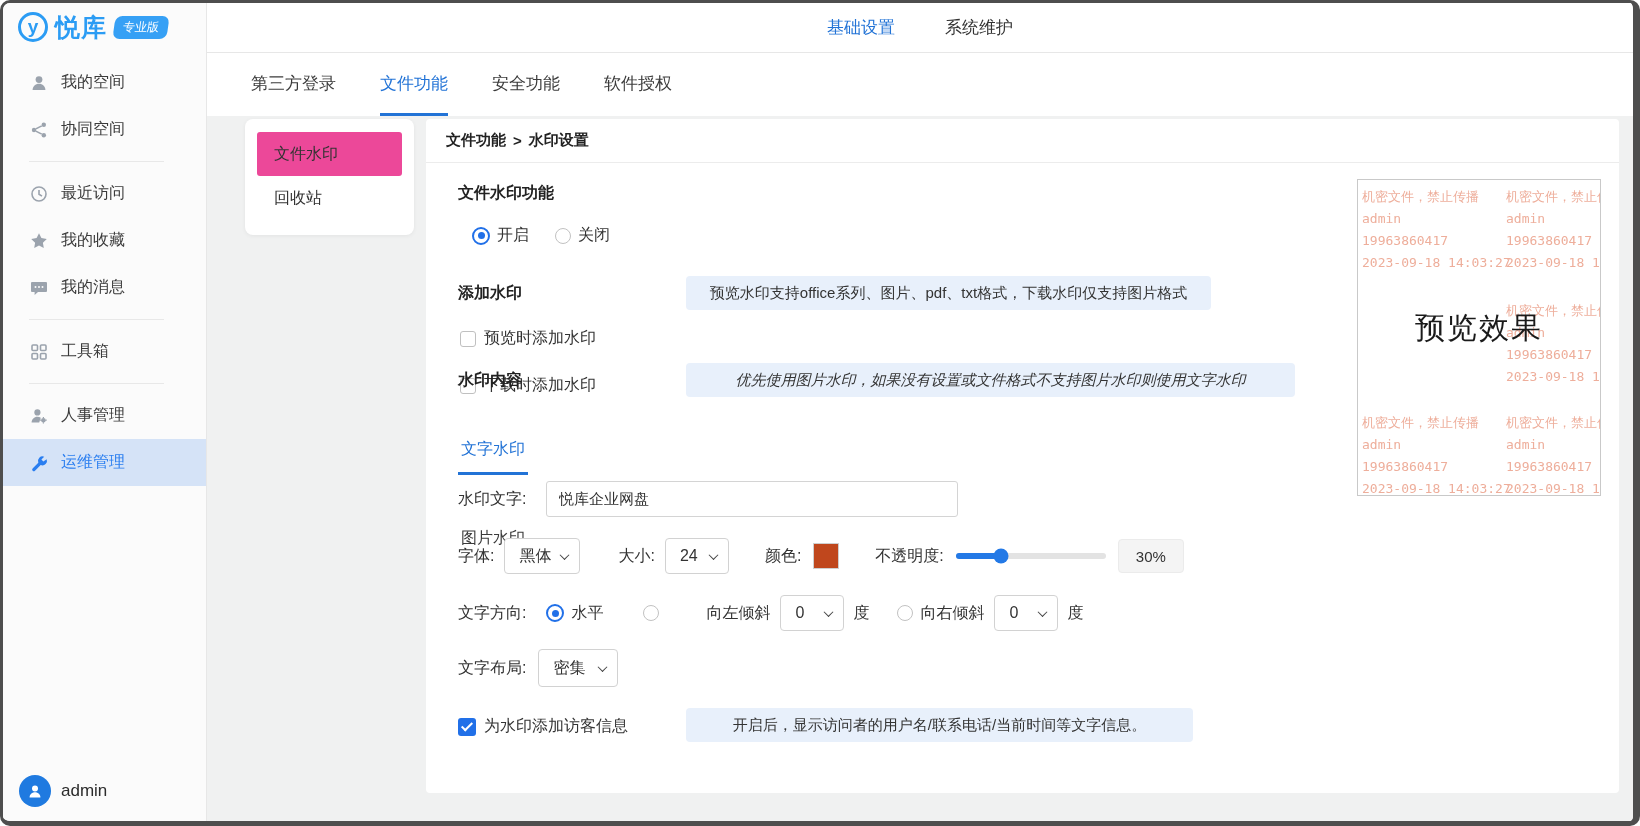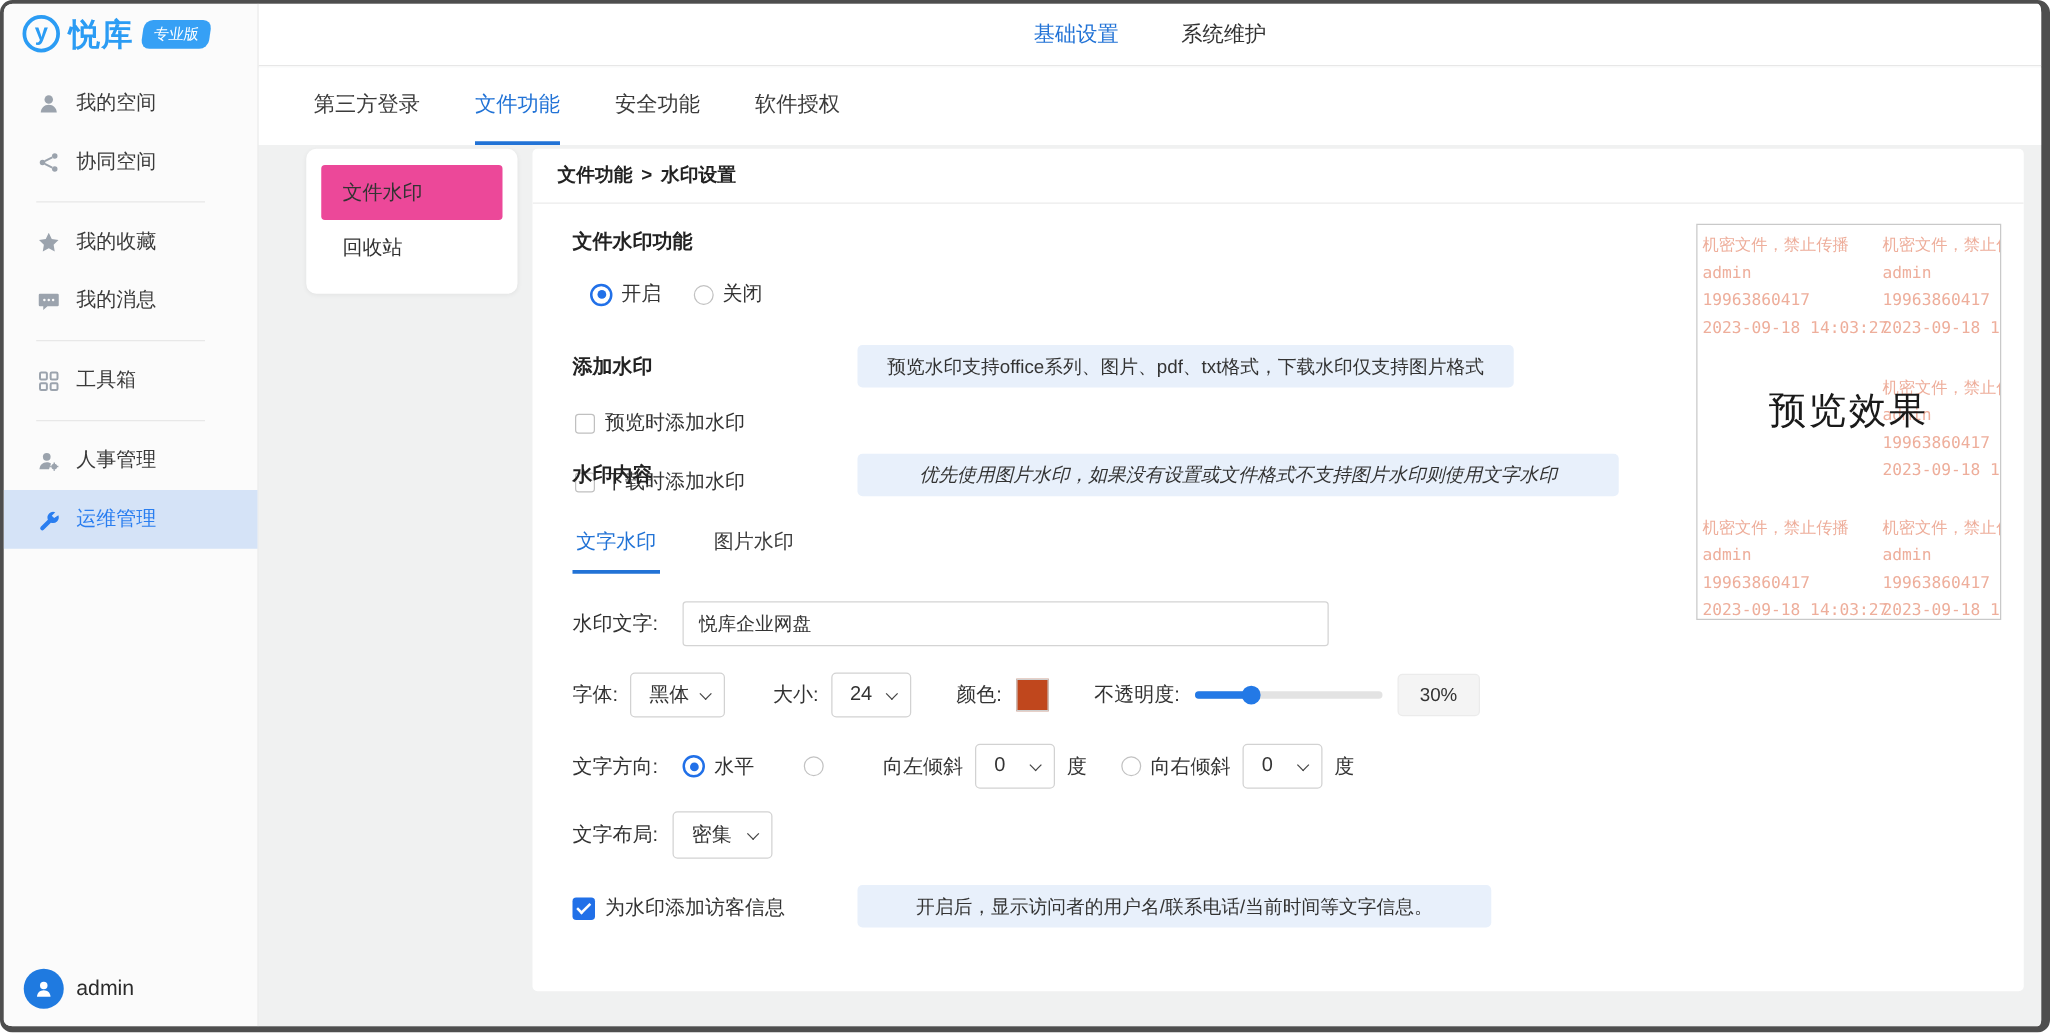--- a/index.html
+++ b/index.html
@@ -54,31 +54,31 @@
   .rd { width:16px; height:16px; border-radius:50%; border:1px solid #c2c2c2; background:#fff; margin-right:7px; flex:0 0 auto; }
   .rd.sel { width:18px; height:18px; border:2px solid #2170e8; display:flex; align-items:center; justify-content:center; }
   .rd.sel i { width:7px; height:7px; border-radius:50%; background:#2170e8; }
   .cb { width:16px; height:16px; border:1px solid #c0c0c0; border-radius:3px; background:#fff; margin-right:8px; flex:0 0 auto; }
   .cb.checked { width:18px; height:18px; background:#2170e8; border:none; position:relative; }
   .cb.checked::after { content:""; position:absolute; left:6px; top:2px; width:4px; height:9px;
                        border-right:2px solid #fff; border-bottom:2px solid #fff; transform:rotate(45deg); }
   .selectbox { height:36px; background:#fff; border:1px solid #d2d2d2; border-radius:4px; display:flex; align-items:center;
                justify-content:space-between; padding:0 11px 0 14px; cursor:pointer; }
   .chev { width:7px; height:7px; border-right:1.7px solid #444; border-bottom:1.7px solid #444; transform:rotate(45deg) translate(-1px,-1px); margin-left:10px; }
-  .txt { width:517px; height:36px; border:1px solid #d4d4d4; border-radius:3px; padding:0 12px; font-size:15px; color:#333;
+  .txt { width:412px; height:36px; border:1px solid #d4d4d4; border-radius:3px; padding:0 12px; font-size:15px; color:#333;
          font-family:inherit; outline:none; }
   .swatch { width:26px; height:26px; border:1px solid #cfcfcf; }
   .slider { position:relative; width:150px; height:6px; background:#e3e3e3; border-radius:3px; }
   .slider-fill { position:absolute; left:0; top:0; height:6px; background:#2379e6; border-radius:3px; }
   .slider-thumb { position:absolute; width:15px; height:15px; background:#2379e6; border-radius:50%; top:50%;
                   transform:translate(-50%,-50%); cursor:pointer; }
   .valbox { width:66px; height:34px; margin-left:12px; background:#f4f4f4; border:1px solid #ebebeb; border-radius:4px;
             display:flex; align-items:center; justify-content:center; font-size:15px; color:#333; }
 
-  .subtabs { position:absolute; left:32px; top:260px; display:flex; gap:40px; }
+  .subtabs { position:absolute; left:32px; top:276px; display:flex; gap:53px;flex-direction:column; }
   .subtab { font-size:16px; color:#3b3b3b; padding:0 3px 12px; border-bottom:3px solid transparent; cursor:pointer; }
   .subtab.active { color:#2273d6; border-bottom-color:#2273d6; }
 
   
   .preview { position:absolute; left:931px; top:16px; width:244px; height:317px; border:1px solid #c9c9c9;
              overflow:hidden; background:#fff; }
   .wm { position:absolute; font-family:"DejaVu Sans Mono","Liberation Mono",monospace; font-size:13px; line-height:22px; white-space:nowrap; }
   .pv-title { position:absolute; left:0; right:0; top:128px; text-align:center; font-size:30px; color:#1a1a1a; letter-spacing:2px; }
 </style>
 </head>
@@ -107,20 +107,27 @@
               <circle cx="4" cy="9" r="2.2" fill="#9ba3ad" stroke="none"></circle>
               <circle cx="13.8" cy="3.8" r="2.2" fill="#9ba3ad" stroke="none"></circle>
               <circle cx="13.8" cy="14.2" r="2.2" fill="#9ba3ad" stroke="none"></circle>
               <path d="M5.8 7.9l6-3m-6 5.2l6 3"></path>
             </svg>
         <span>协同空间</span>
       </div>
       <div class="sb-divider"></div>
 
       <div class="sb-item">
+        <svg width="18" height="18" viewBox="0 0 18 18" fill="none" stroke="#9ba3ad" stroke-width="1.6">
+              <circle cx="9" cy="9" r="7"></circle>
+              <path d="M9 5v4.3l3 1.8"></path>
+            </svg>
+        <span>最近访问</span>
+      </div>
+      <div class="sb-item">
         <svg width="18" height="18" viewBox="0 0 18 18" fill="#9ba3ad">
               <path d="M9 1.2l2.4 4.9 5.4.8-3.9 3.8.9 5.4L9 13.5 4.2 16.1l.9-5.4L1.2 6.9l5.4-.8z"></path>
             </svg>
         <span>我的收藏</span>
       </div>
       <div class="sb-item">
         <svg width="18" height="18" viewBox="0 0 18 18" fill="#9ba3ad">
               <path d="M2 3h14a1 1 0 011 1v8a1 1 0 01-1 1H8l-3.4 3V13H2a1 1 0 01-1-1V4a1 1 0 011-1z"></path>
               <circle cx="5.5" cy="8" r="1" fill="#fbfbfb"></circle>
               <circle cx="9" cy="8" r="1" fill="#fbfbfb"></circle>

